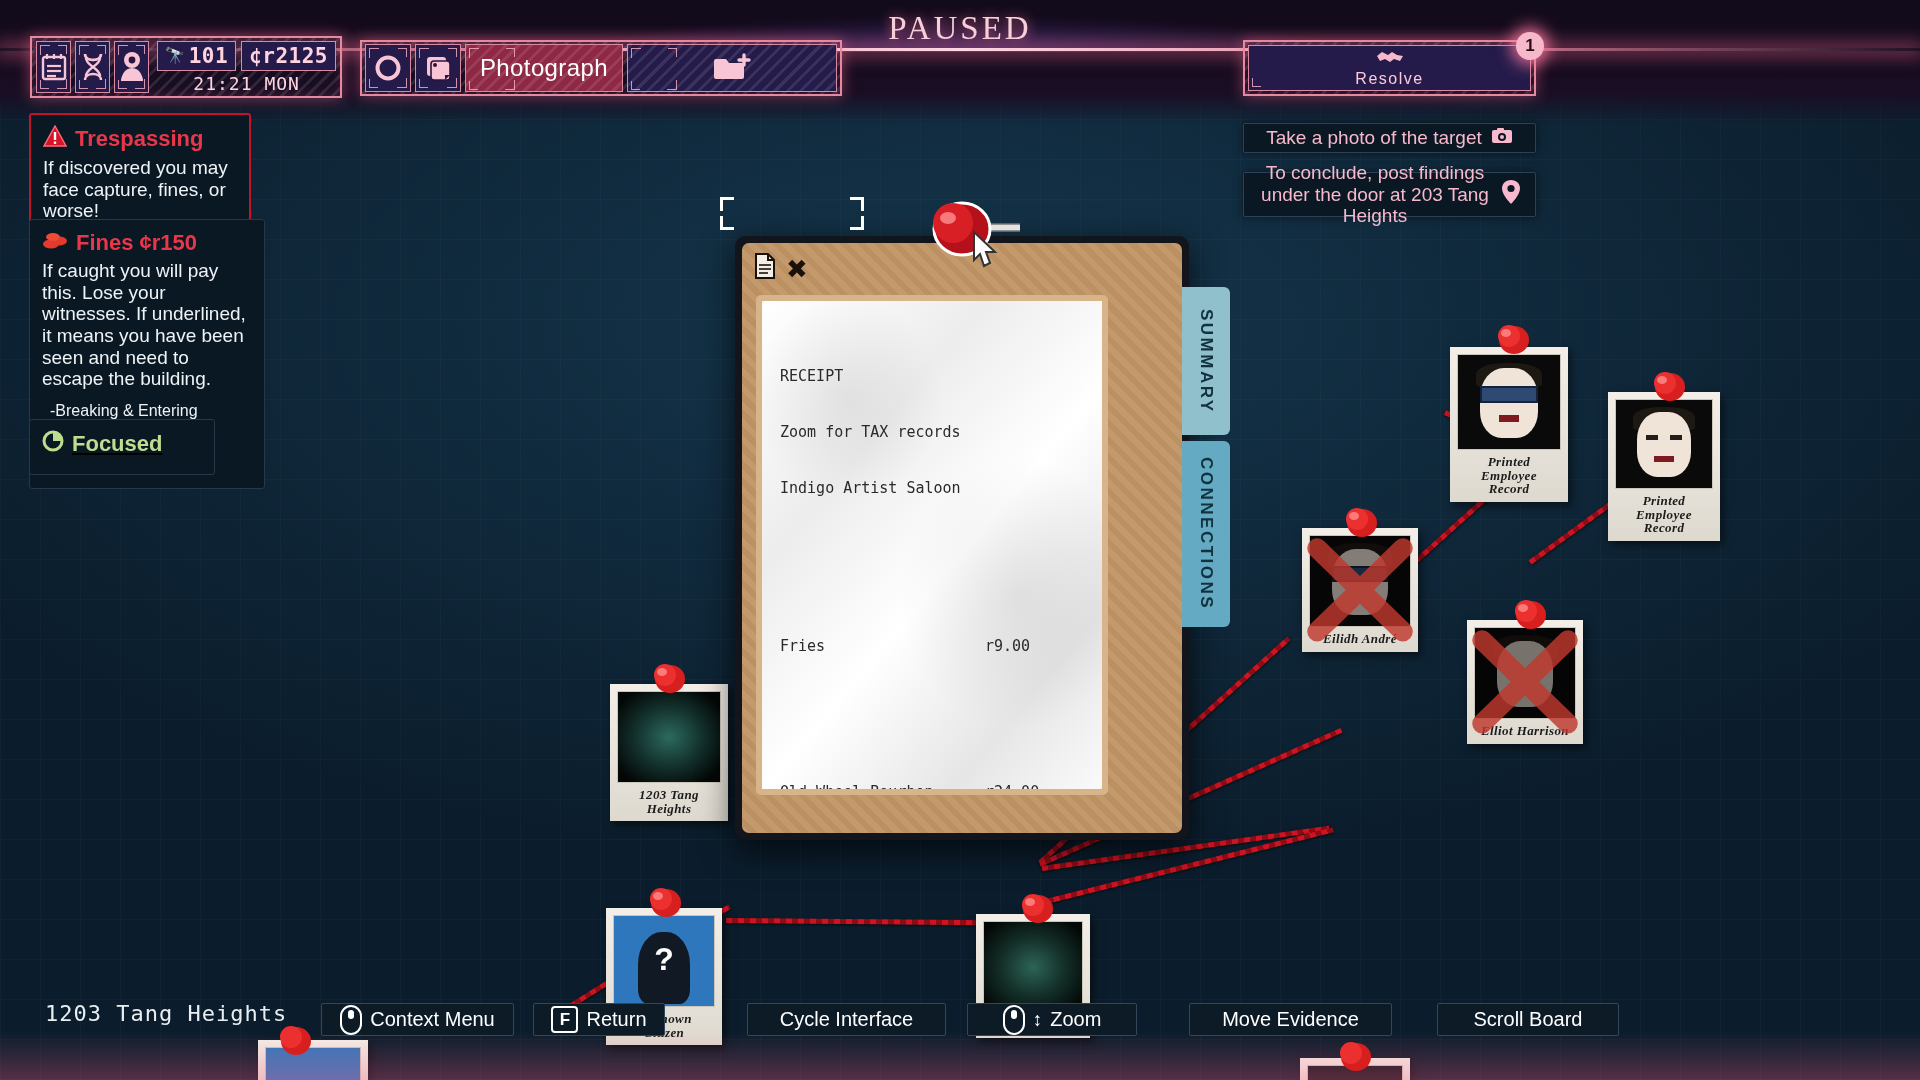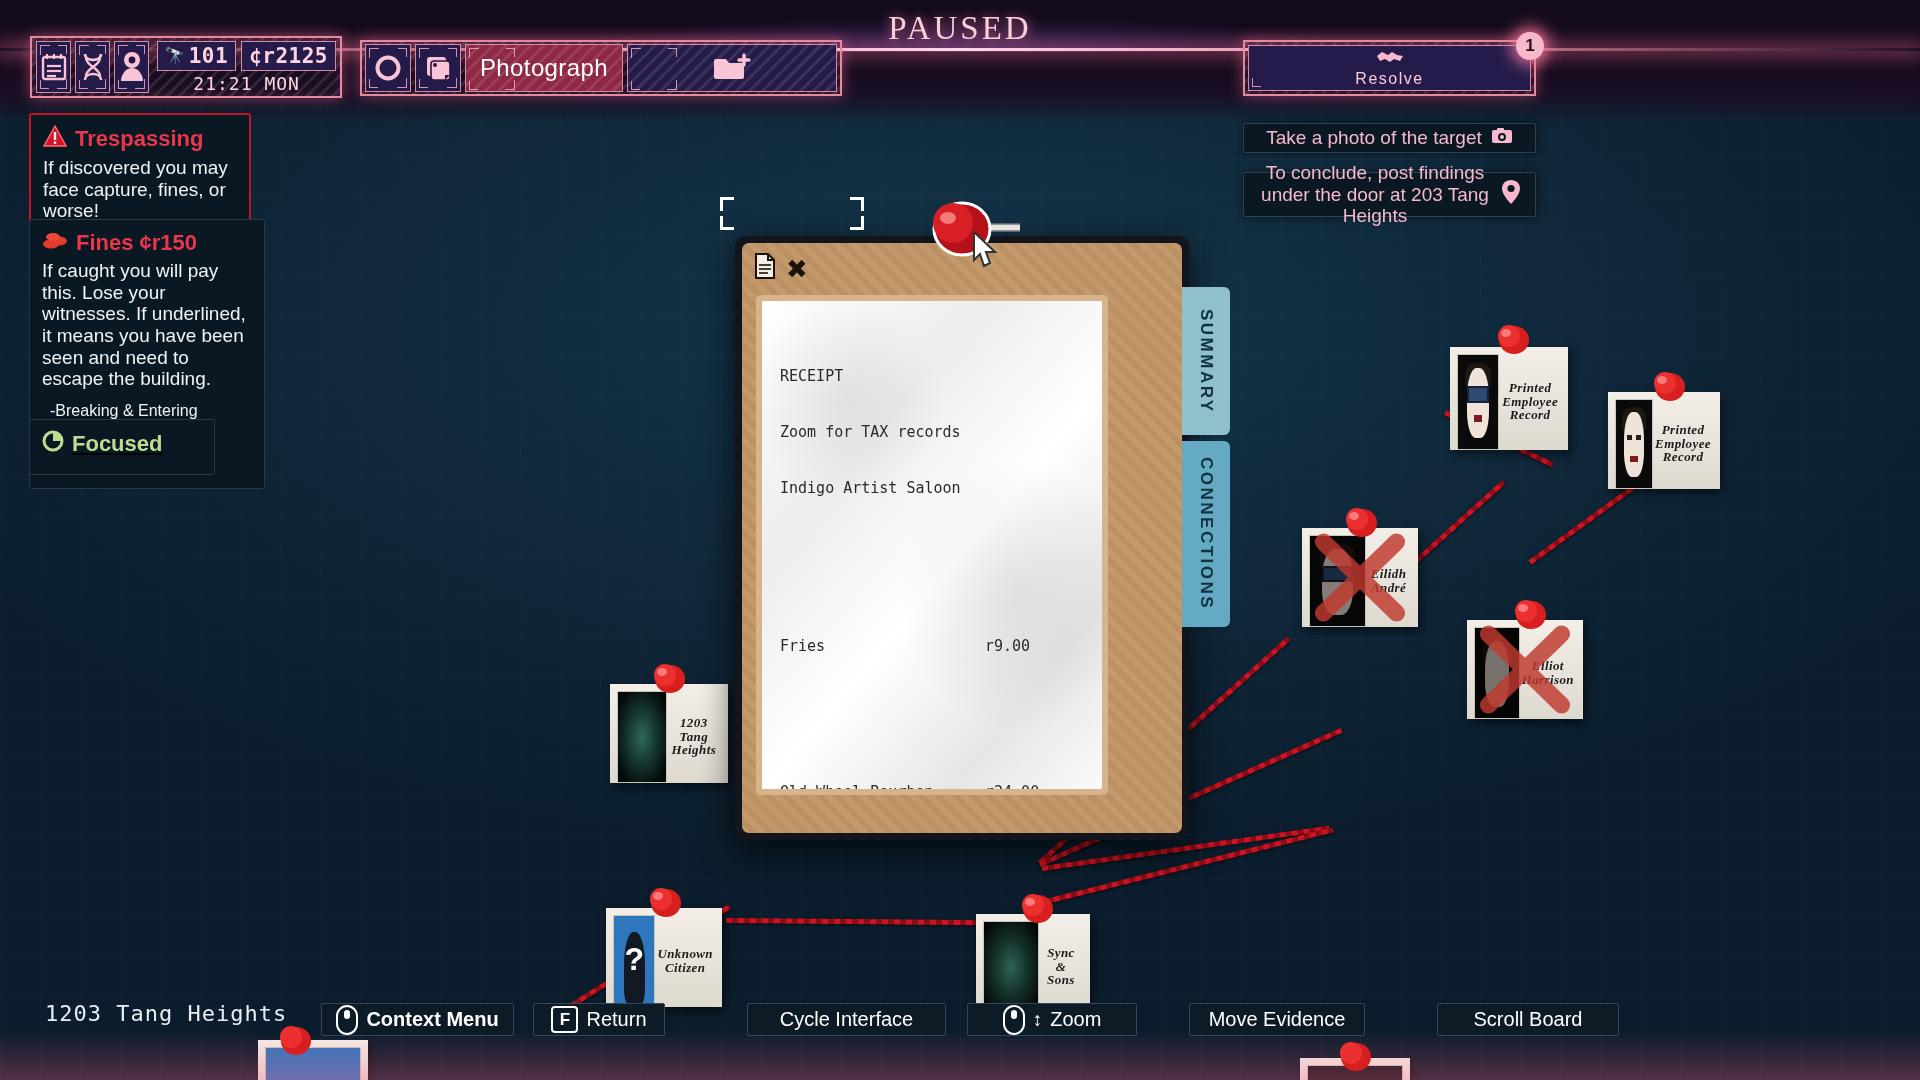--- a/index.html
+++ b/index.html
@@ -133,21 +133,21 @@
   .string {
     position:absolute; height:5px; transform-origin: 0 50%;
     background: repeating-linear-gradient(90deg, #cf1320 0 6px, #8d0c16 6px 12px);
     box-shadow: 0 1px 3px rgba(0,0,0,0.6);
   }
   .polaroid {
     position:absolute;
     background: linear-gradient(180deg, #f3efe8, #ded9cf);
     box-shadow: 3px 4px 9px rgba(0,0,0,0.55);
     padding: 7px 7px 0 7px;
-    display:flex; flex-direction:row; align-items:center;
+    display:flex; flex-direction:column; align-items:center;
   }
   .polaroid .photo {
     width:100%; background:#080808; border:1px solid #cbc6ba;
     display:flex; align-items:center; justify-content:center; overflow:hidden;
   }
   .polaroid .cap {
     font-family:"Liberation Serif", serif; font-style:italic; font-weight:bold;
     color:#1b1b1b; font-size:13px; line-height:1.05; text-align:center;
     padding: 5px 2px 6px 2px; letter-spacing:0.4px;
   }
@@ -660,40 +660,40 @@
       <svg width="20" height="26" viewBox="0 0 20 26">
           <path d="M10 1 C4.5 1 1 5 1 9.5 C1 16 10 25 10 25 C10 25 19 16 19 9.5 C19 5 15.5 1 10 1Z" fill="#f7b9cb"></path>
           <circle cx="10" cy="9.5" r="3.6" fill="#0a1824"></circle>
         </svg>
     </span>
   </div>
 
   <div class="bottomglow"></div>
   <div class="loc-label">1203 Tang Heights</div>
 
-  <div class="ctrl" style="left:321px; width:193px;font-weight:bold;">
+  <div class="ctrl" style="left:321px; width:193px;">
     <span class="mouse">
         <i></i>
       </span>
     <span>Context Menu</span>
   </div>
   <div class="ctrl" style="left:533px; width:132px;">
     <span class="key">F</span>
     <span>Return</span>
   </div>
   <div class="ctrl" style="left:747px; width:199px;">
     <span>Cycle Interface</span>
   </div>
   <div class="ctrl" style="left:967px; width:170px;">
     <span class="mouse">
         <i></i>
       </span>
     <span style="font-size:19px;">↕</span>
     <span>Zoom</span>
   </div>
-  <div class="ctrl" style="left:1189px; width:176px;align-items:center;">
+  <div class="ctrl" style="left:1189px; width:203px;align-items:center;">
     <span>Move Evidence</span>
   </div>
   <div class="ctrl" style="left:1437px; width:182px;">
     <span>Scroll Board</span>
   </div>
 
 </div>
 
 </body></html>

